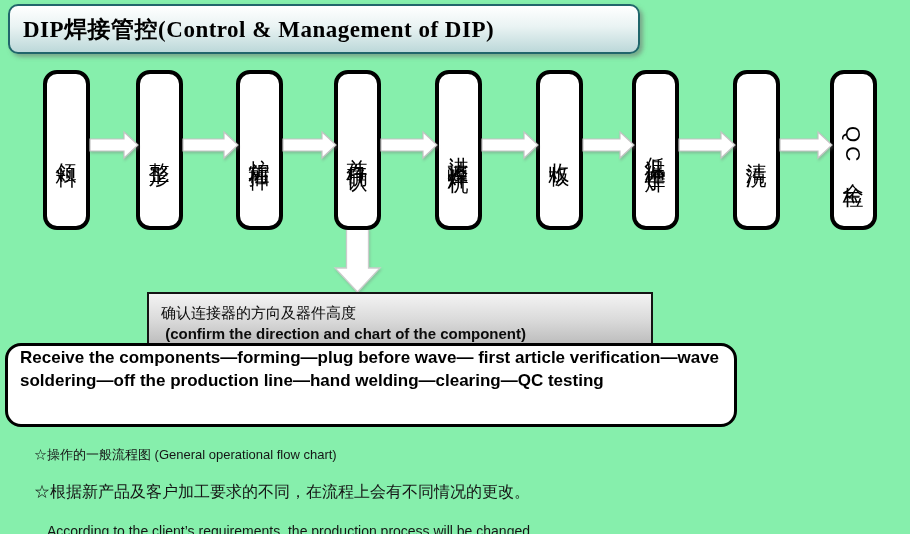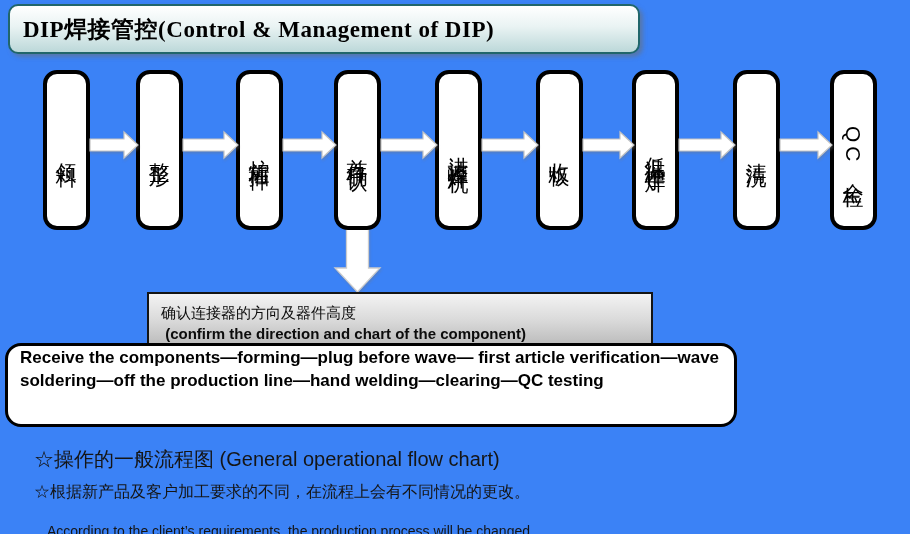--- a/index.html
+++ b/index.html
@@ -1,17 +1,17 @@
 <!DOCTYPE html>
 <html><head>
 <meta charset="utf-8">
 <style>
   html,body{margin:0;padding:0;background:#ffffff;}
   .canvas{
-    position:relative;width:910px;height:534px;background:#3b82f6;overflow:hidden;
+    position:relative;width:910px;height:534px;background:#86efac;overflow:hidden;
     font-family:"Liberation Sans",sans-serif;color:#000;text-decoration:underline;
   }
   
   .title-box{
     position:absolute;left:8px;top:4px;width:632px;height:50px;
     box-sizing:border-box;border:2px solid #21666b;border-radius:10px;
     background:linear-gradient(180deg,#ffffff 0%,#e9f3f3 45%,#bcd8d9 100%);
     box-shadow:3px 3px 4px rgba(110,110,110,.55);
     display:flex;align-items:center;padding-left:13px;
   }
@@ -47,21 +47,21 @@
   .summary-box{
     position:absolute;left:5px;top:343px;width:732px;height:84px;
     box-sizing:border-box;background:#ffffff;border:3.5px solid #000;border-radius:16px;
     z-index:5;display:flex;align-items:flex-start;
   }
   .summary-box p{
     margin:0;padding:0 12px;font-weight:bold;font-size:17px;line-height:23px;color:#000;
   }
   
   .notes{position:absolute;left:0;top:444px;width:910px;color:#151515;}
-  .note1{position:absolute;left:34px;top:2px;font-size:20px;white-space:nowrap;}
+  .note1{position:absolute;left:34px;top:2px;font-size:13px;white-space:nowrap;}
   .note2{position:absolute;left:34px;top:38px;font-size:16px;white-space:nowrap;}
   .note3{position:absolute;left:47px;top:55px;font-size:14px;white-space:nowrap;margin-top:24px;}
 </style>
 </head>
 <body>
 
 <div class="canvas">
 
   <div class="title-box">
     <span>DIP焊接管控(Control &amp; Management of DIP)</span>

